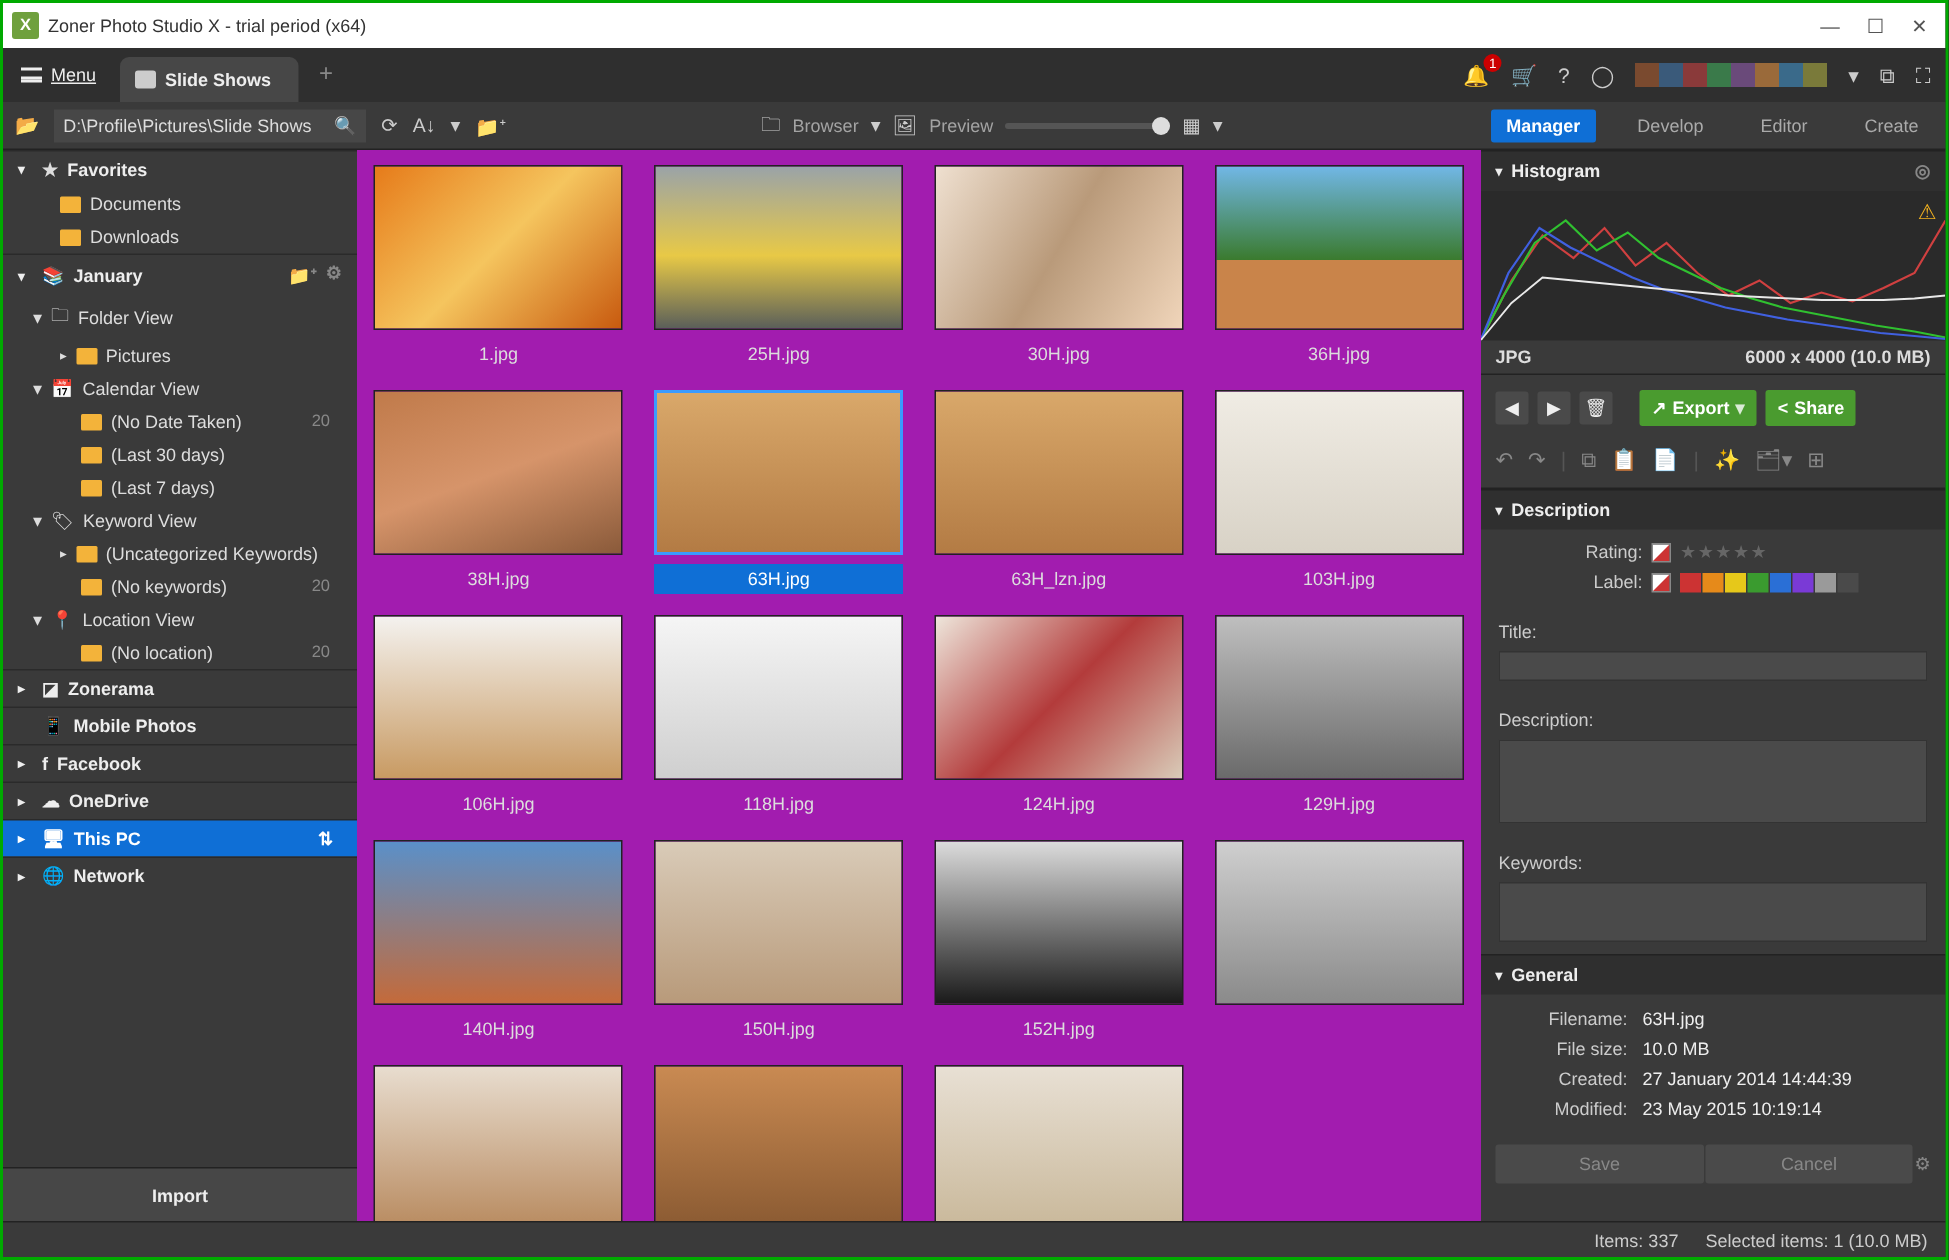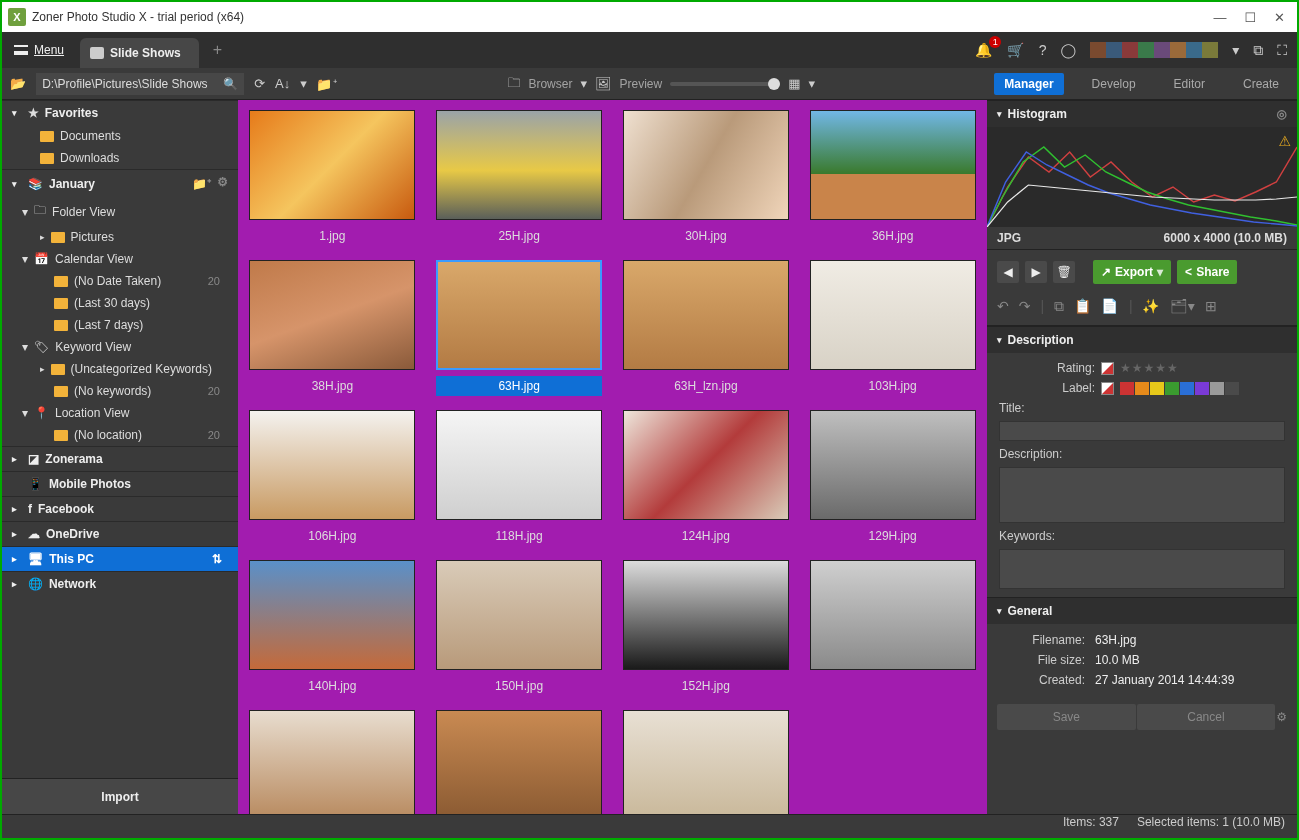--- a/index.html
+++ b/index.html
@@ -58,30 +58,30 @@
 .nav-row .nbtn{width:22px;height:22px;background:#4a4a4a;color:#eee;display:flex;align-items:center;justify-content:center;cursor:pointer;border-radius:2px;}
 .nav-row .greenbtn{height:24px;background:#4a9b2f;color:#fff;display:flex;align-items:center;gap:4px;padding:0 8px;cursor:pointer;border-radius:2px;font-weight:bold;}
 .tool-row{display:flex;gap:10px;padding:4px 10px 10px;color:#888;border-bottom:1px solid #222;}
 .tool-row span{cursor:pointer;font-size:14px;}
 .desc-body{padding:8px 12px;display:flex;flex-direction:column;gap:6px;}
 .desc-row{display:flex;align-items:center;gap:6px;}
 .desc-row .lbl{width:96px;text-align:right;color:#ccc;}
 .desc-row .stars{color:#666;letter-spacing:1px;}
 .desc-row .swatches{display:flex;gap:1px;}
 .desc-row .swatches span{width:14px;height:13px;display:inline-block;}
-.field-lbl{color:#ccc;}
+.field-lbl{color:#ccc;margin-top:13px;}
 .txt-in{background:#4a4a4a;border:1px solid #333;height:20px;width:100%;}
 .txt-area{background:#4a4a4a;border:1px solid #333;height:56px;width:100%;}
 .gen-body{padding:6px 12px;}
 .gen-row{display:flex;padding:3px 0;}
 .gen-row .glbl{width:96px;text-align:right;color:#ccc;padding-right:10px;}
 .gen-row .gval{color:#eee;}
 .save-row{display:flex;gap:1px;padding:8px 10px;align-items:center;}
 .save-row .sbtn{flex:1;height:26px;background:#4a4a4a;color:#888;display:flex;align-items:center;justify-content:center;border-radius:2px;}
-.statusbar{height:24px;background:#3a3a3a;border-top:1px solid #222;display:flex;justify-content:flex-end;padding:0 12px;gap:18px;color:#ccc;}
+.statusbar{height:24px;background:#3a3a3a;border-top:1px solid #222;display:flex;align-items:center;justify-content:flex-end;padding:0 12px;gap:18px;color:#ccc;}
 .ic-star{color:#ddd;}
 .ic-mon{width:14px;height:11px;background:#2a7fd4;display:inline-block;border-radius:1px;}
 .warn-ic{position:absolute;top:6px;right:6px;color:#f0b020;font-size:14px;}
 </style>
 </head>
 <body>
 
 <div class="titlebar">
   <span class="logo-icon">X</span>
   <span>Zoner Photo Studio X - trial period (x64)</span>
@@ -444,20 +444,24 @@
           <span class="gval">63H.jpg</span>
         </div>
         <div class="gen-row">
           <span class="glbl">File size:</span>
           <span class="gval">10.0 MB</span>
         </div>
         <div class="gen-row">
           <span class="glbl">Created:</span>
           <span class="gval">27 January 2014 14:44:39</span>
         </div>
+        <div class="gen-row">
+          <span class="glbl">Modified:</span>
+          <span class="gval">23 May 2015 10:19:14</span>
+        </div>
       </div>
     <div class="save-row">
       <div class="sbtn">Save</div>
       <div class="sbtn">Cancel</div>
       <span style="color:#888">⚙</span>
     </div>
   </div>
 </div>
 
 <div class="statusbar">

